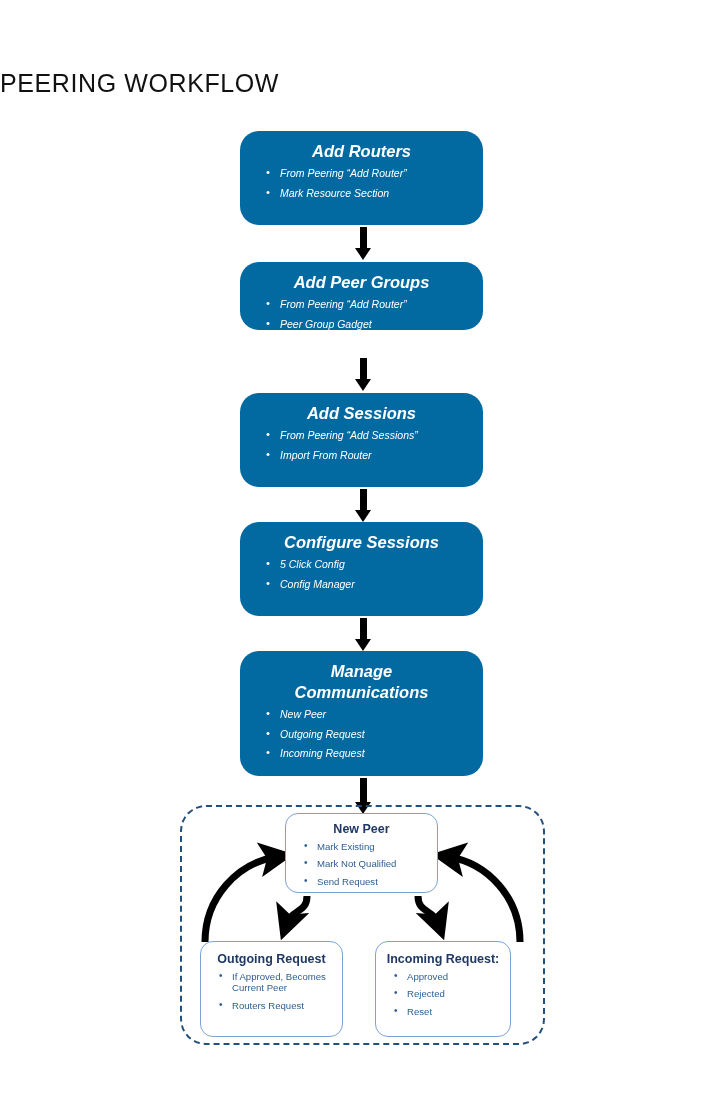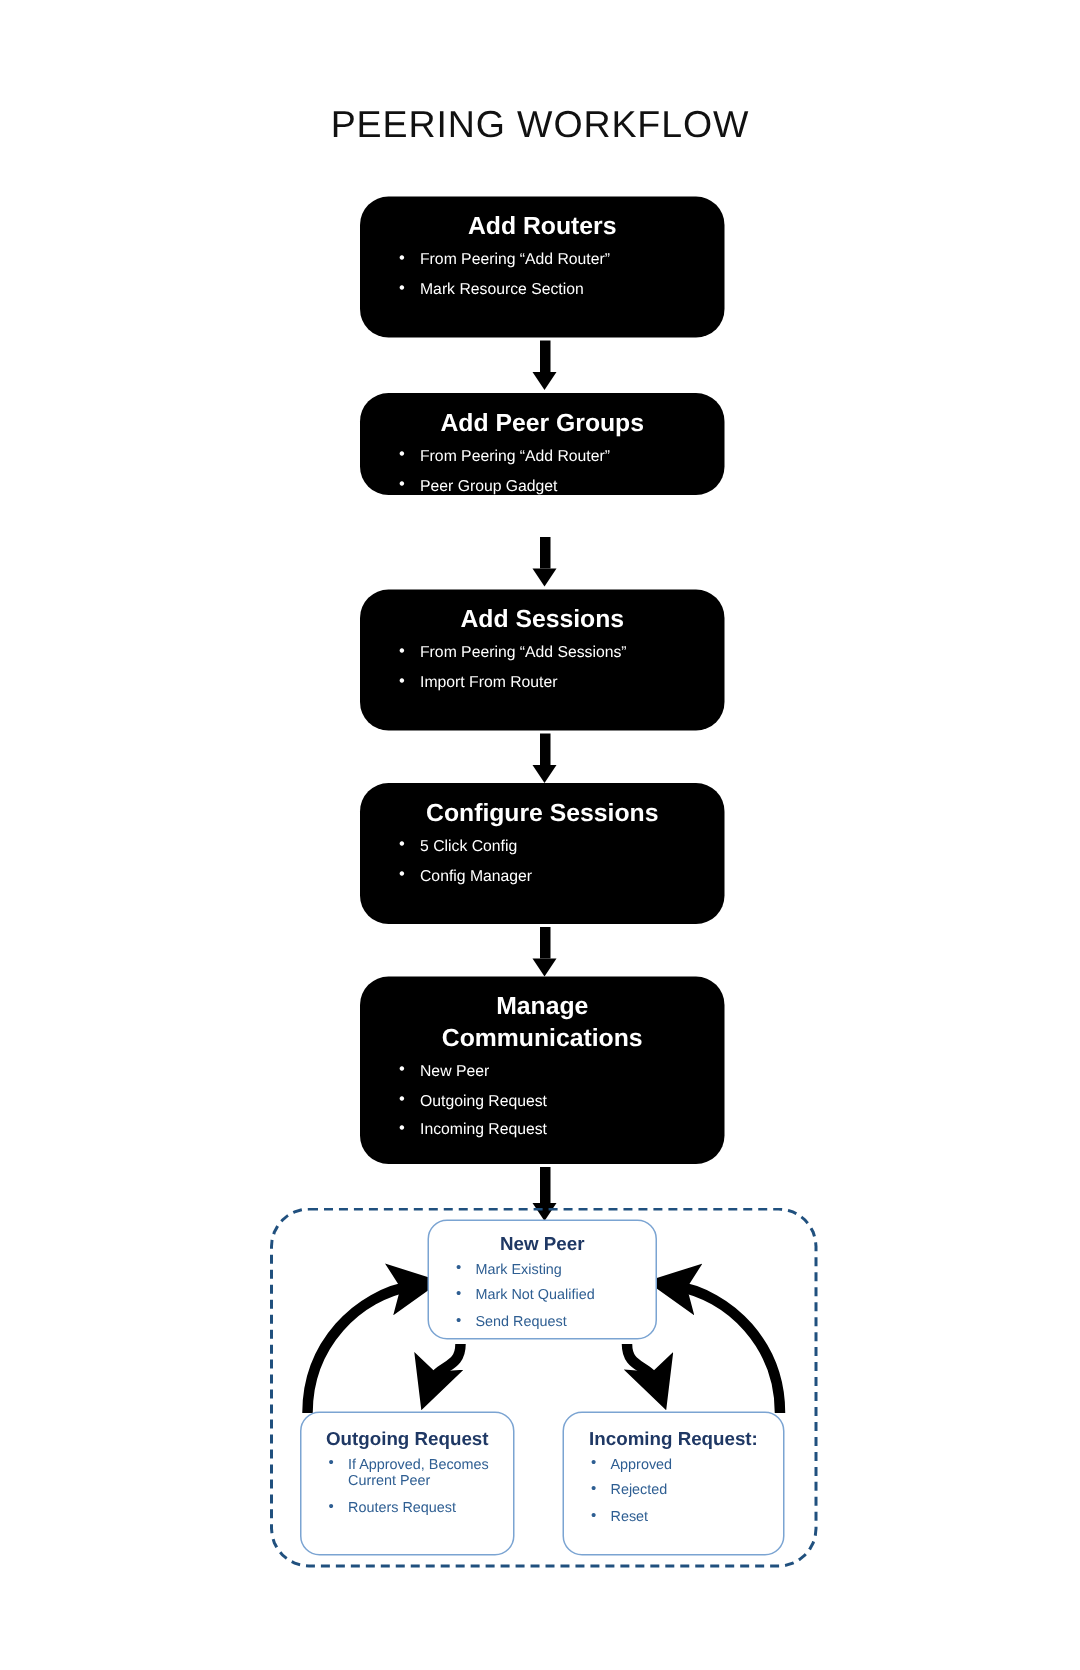--- a/index.html
+++ b/index.html
@@ -13,37 +13,38 @@
     position: relative;
     font-family: "Liberation Sans", sans-serif;
     overflow: hidden;
   }
 
   #page-title {
     position: absolute;
     top: 52px;
     left: 0;
     width: 720px;
-    text-align: center;
+    text-align: left;
     font-size: 25px;
     font-weight: 400;
     letter-spacing: 0.6px;
     color: #111111;
   }
 
   
   .flow-box {
     position: absolute;
     left: 240px;
     width: 243px;
-    background: #000000;
+    background: #0369a1;
     border-radius: 19px;
     box-sizing: border-box;
     padding: 10px 0 10px 0;
     color: #ffffff;
+    font-style: italic;
   }
   .flow-title {
     text-align: center;
     font-size: 16.5px;
     font-weight: bold;
     line-height: 1.28;
     color: #ffffff;
     margin-bottom: 6px;
   }
   .flow-list {
@@ -140,21 +141,21 @@
     content: "\2022";
     position: absolute;
     left: 0;
     top: -1px;
     font-size: 10px;
     color: #2E5E92;
   }
 
   #box-new-peer     { left: 285px; top: 813px; width: 153px; height: 80px; }
   #box-outgoing     { left: 200px; top: 941px; width: 143px; height: 96px; padding-top: 10px; }
-  #box-incoming     { left: 375px; top: 941px; width: 148px; height: 96px; padding-top: 10px; }
+  #box-incoming     { left: 375px; top: 941px; width: 136px; height: 96px; padding-top: 10px; }
 
   #curved-arrows {
     position: absolute;
     left: 180px;
     top: 805px;
     width: 365px;
     height: 240px;
   }
 </style>
 </head>

